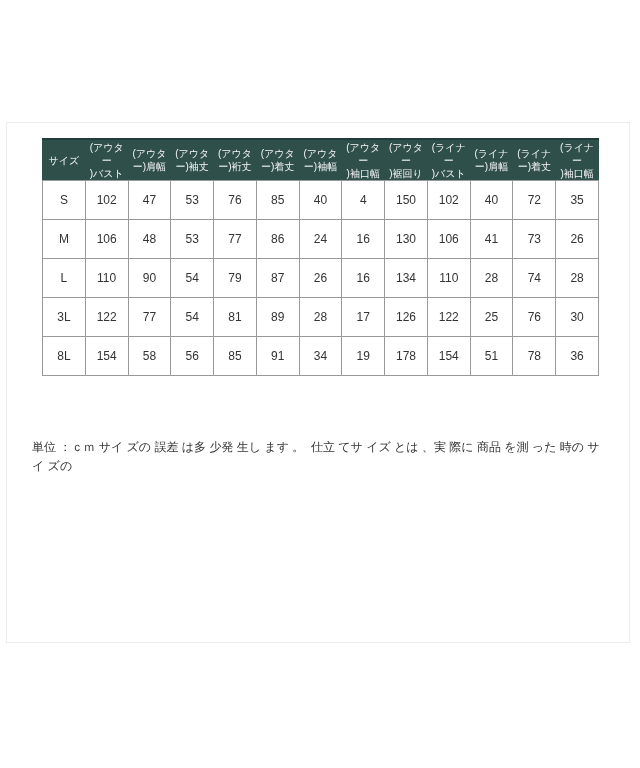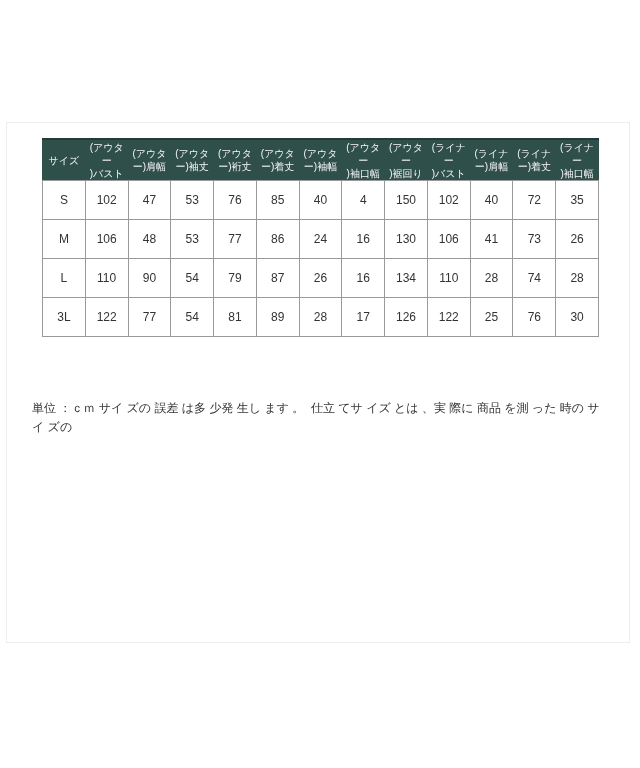--- a/index.html
+++ b/index.html
@@ -149,19 +149,34 @@
           <td>81</td>
           <td>89</td>
           <td>28</td>
           <td>17</td>
           <td>126</td>
           <td>122</td>
           <td>25</td>
           <td>76</td>
           <td>30</td>
         </tr>
+        <tr>
+          <td>8L</td>
+          <td>154</td>
+          <td>58</td>
+          <td>56</td>
+          <td>85</td>
+          <td>91</td>
+          <td>34</td>
+          <td>19</td>
+          <td>178</td>
+          <td>154</td>
+          <td>51</td>
+          <td>78</td>
+          <td>36</td>
+        </tr>
       </tbody>
   </table>
   <div class="note">
     <div>単位 ：ｃｍ サイ ズの 誤差 は多 少発 生し ます 。  仕立 てサ イズ とは 、実 際に 商品 を測 った 時の サイ ズの</div>
     
   </div>
 </div>
 
 </body></html>

